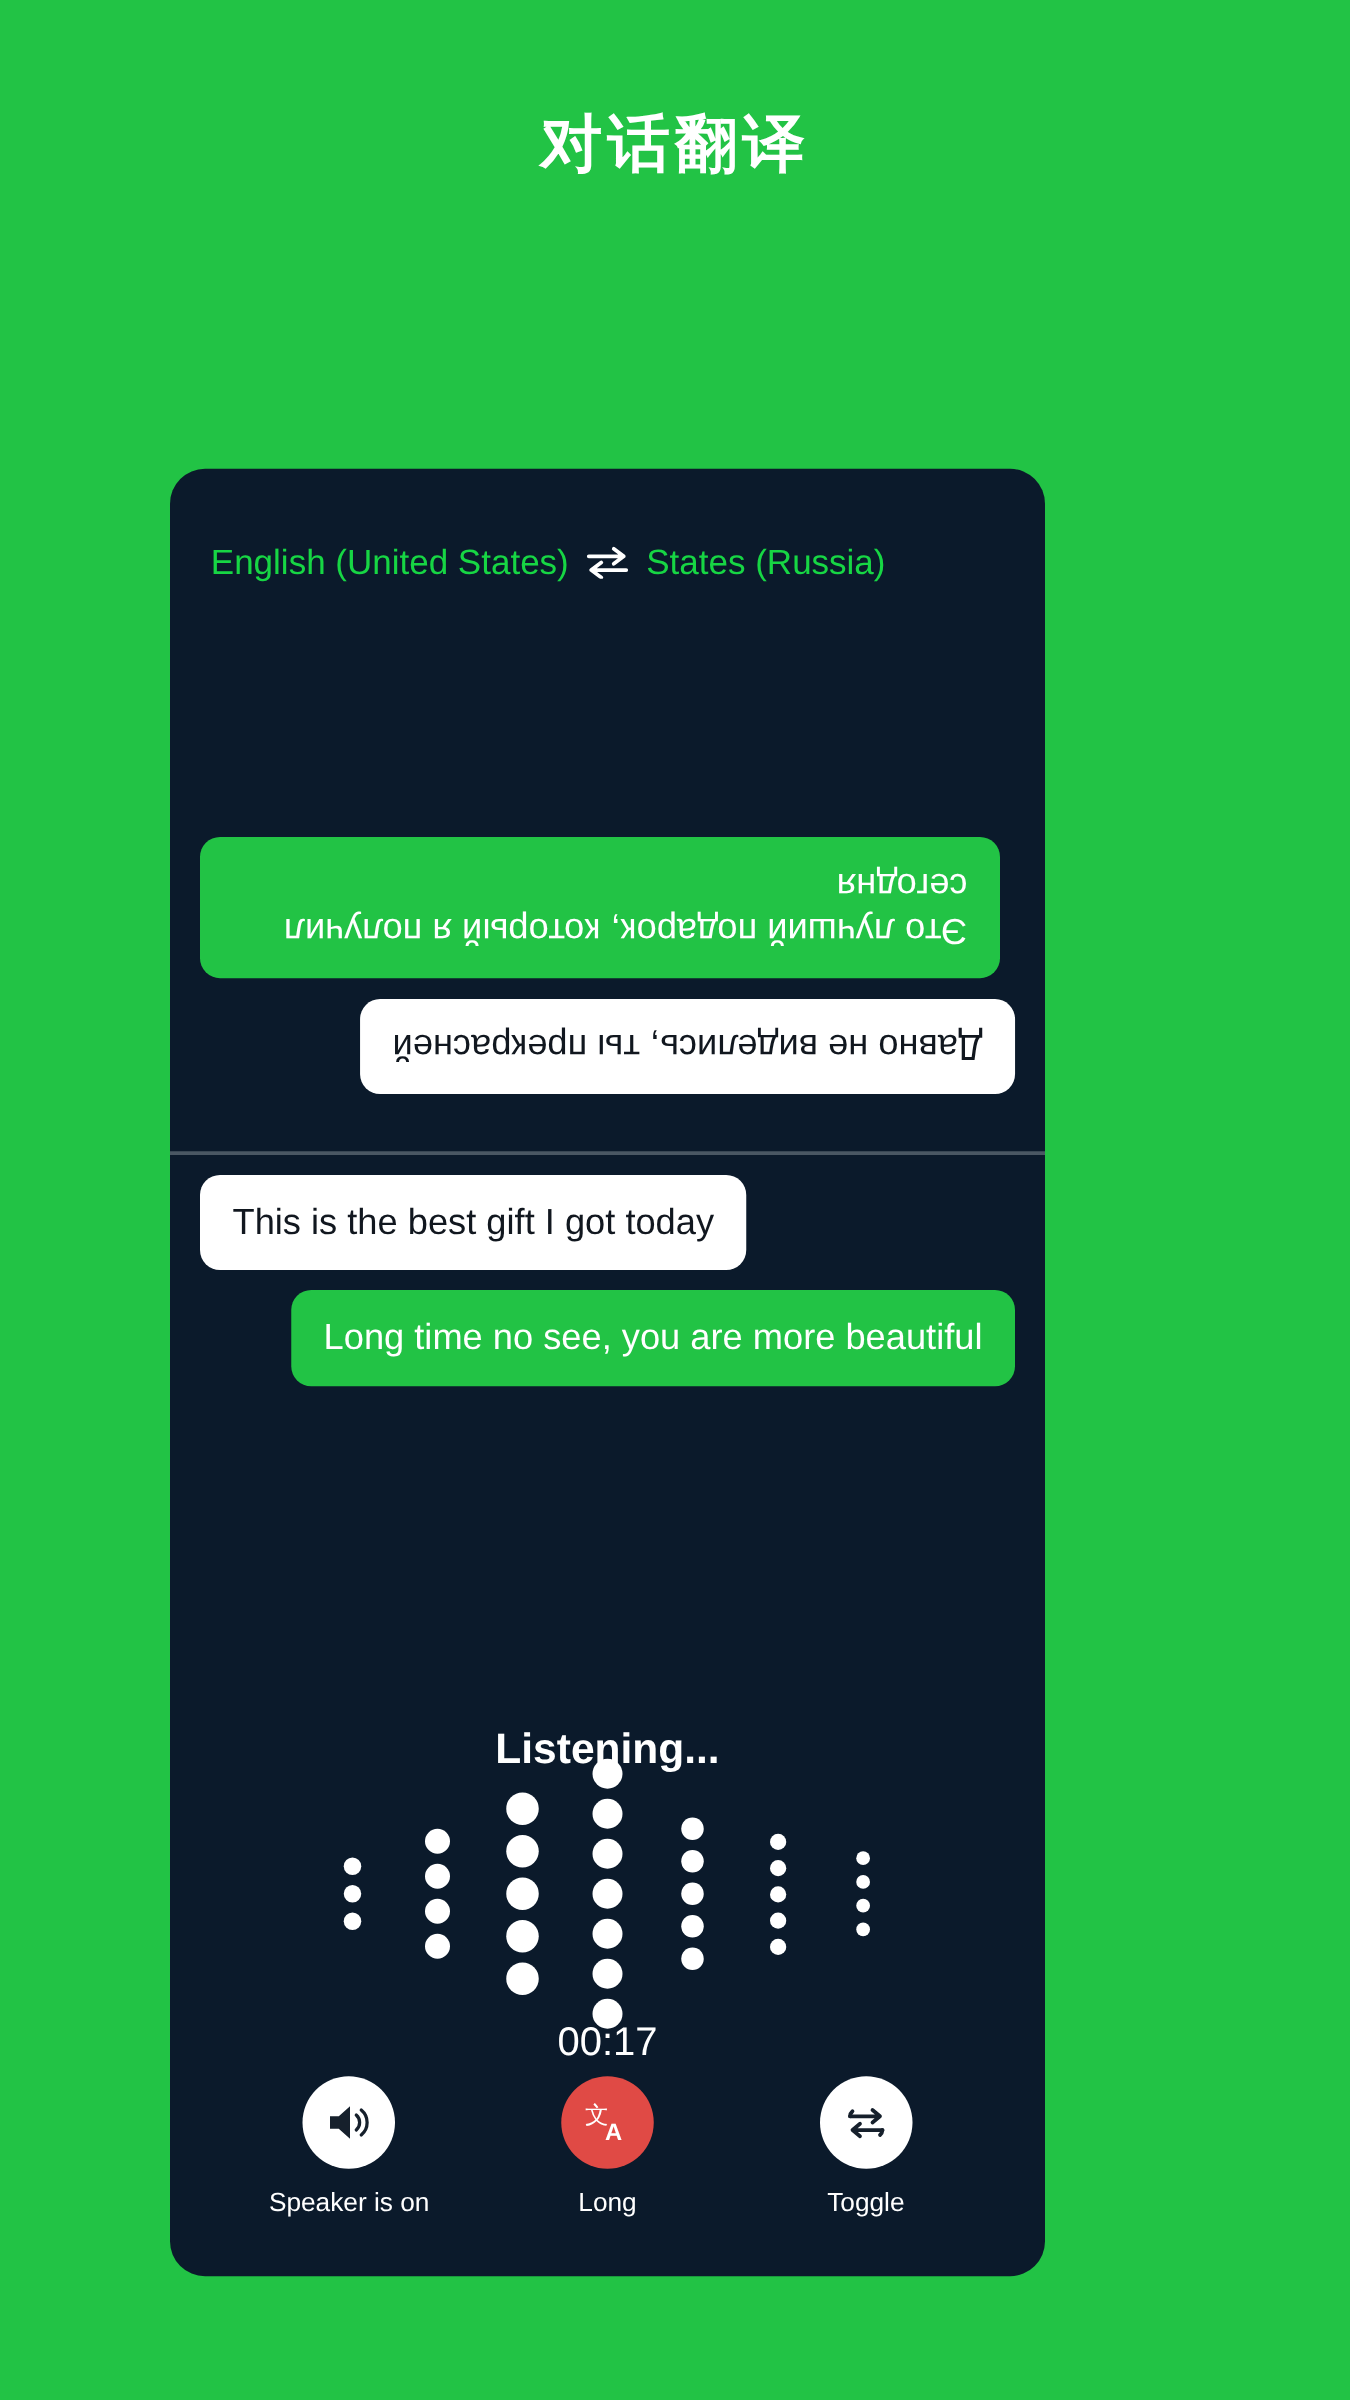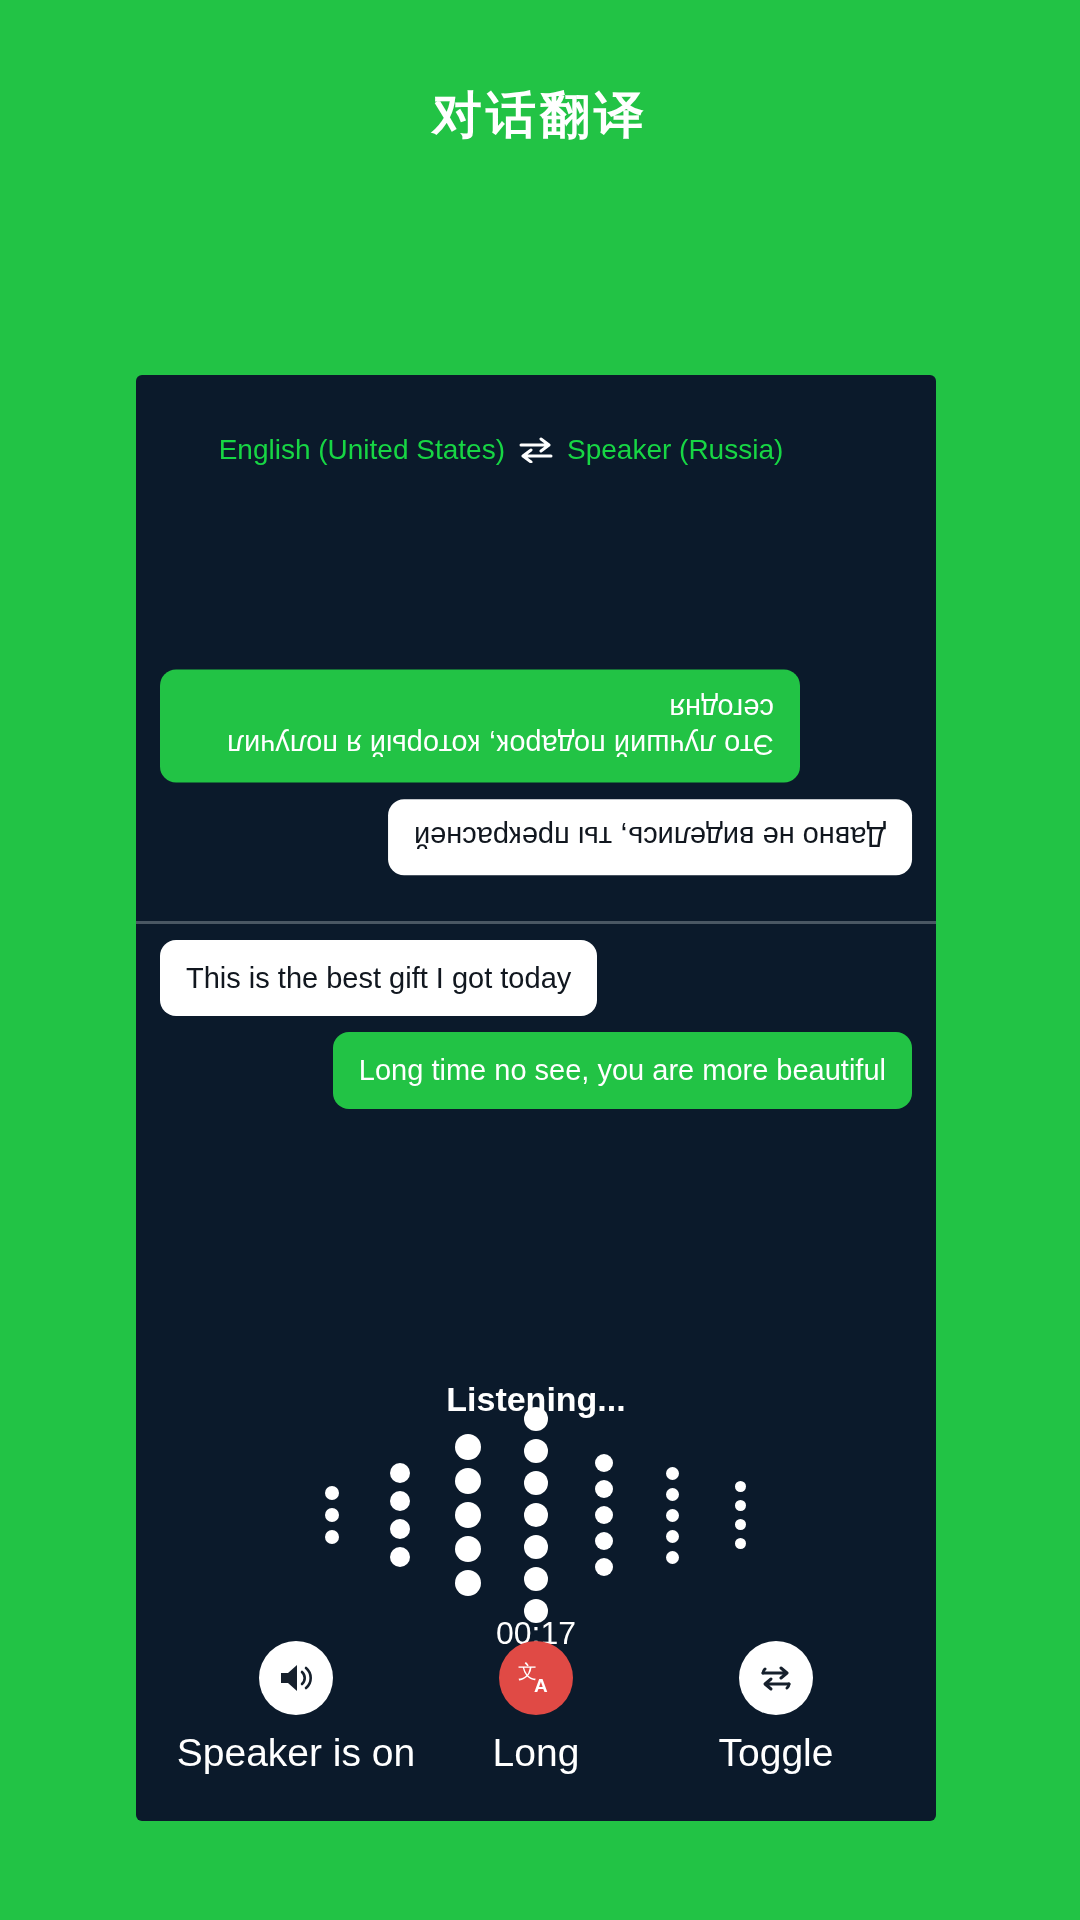--- a/index.html
+++ b/index.html
@@ -23,23 +23,23 @@
     font-weight:bold;
     letter-spacing:4px;
     line-height:1.1;
     font-family:"DejaVu Sans", sans-serif;
   }
 
   
   .phone {
     position:absolute;
     left:136px; top:375px;
-    width:800px; height:1446px;
+    width:700px; height:1446px;
     background:#0b1a2b;
-    border-radius:6px;
+    border-radius:28px;
     overflow:hidden;
   }
 
   
   .lang-bar {
     position:absolute;
     top:52px; left:0; right:0;
     height:46px;
     display:flex;
     align-items:center;
@@ -165,42 +165,42 @@
     border-radius:50%;
     display:flex;
     align-items:center;
     justify-content:center;
   }
   .ctrl-circle.light { background:#ffffff; }
   .ctrl-circle.danger { background:#e04a45; }
   .ctrl-label {
     margin-top:16px;
     color:#ffffff;
-    font-size:39px;
+    font-size:21px;
     white-space:nowrap;
   }
 </style>
 </head>
 <body>
 
 <div class="page">
 
   <div class="page-title">对话翻译</div>
 
   <div class="phone">
 
     <div class="lang-bar">
       <div class="lang-label left">English (United States)</div>
       <div class="swap-icon">
         <svg width="34" height="26" viewBox="0 0 34 26" aria-hidden="true">
           <path d="M2 8 H28 M22 2 L30 8 L22 14" fill="none" stroke="#ffffff" stroke-width="3" stroke-linecap="round" stroke-linejoin="round"></path>
           <path d="M32 19 H6 M12 13 L4 19 L12 25" fill="none" stroke="#ffffff" stroke-width="3" stroke-linecap="round" stroke-linejoin="round"></path>
         </svg>
       </div>
-      <div class="lang-label right">Speaker (Russia)</div>
+      <div class="lang-label right">States (Russia)</div>
     </div>
 
     <div class="conv-top">
       <div class="stack">
         <div class="bubble-row left">
           <div class="bubble green flipped">Это лучший подарок, который я получил сегодня</div>
         </div>
         <div class="bubble-row right">
           <div class="bubble white flipped">Давно не виделись, ты прекрасней</div>
         </div>

